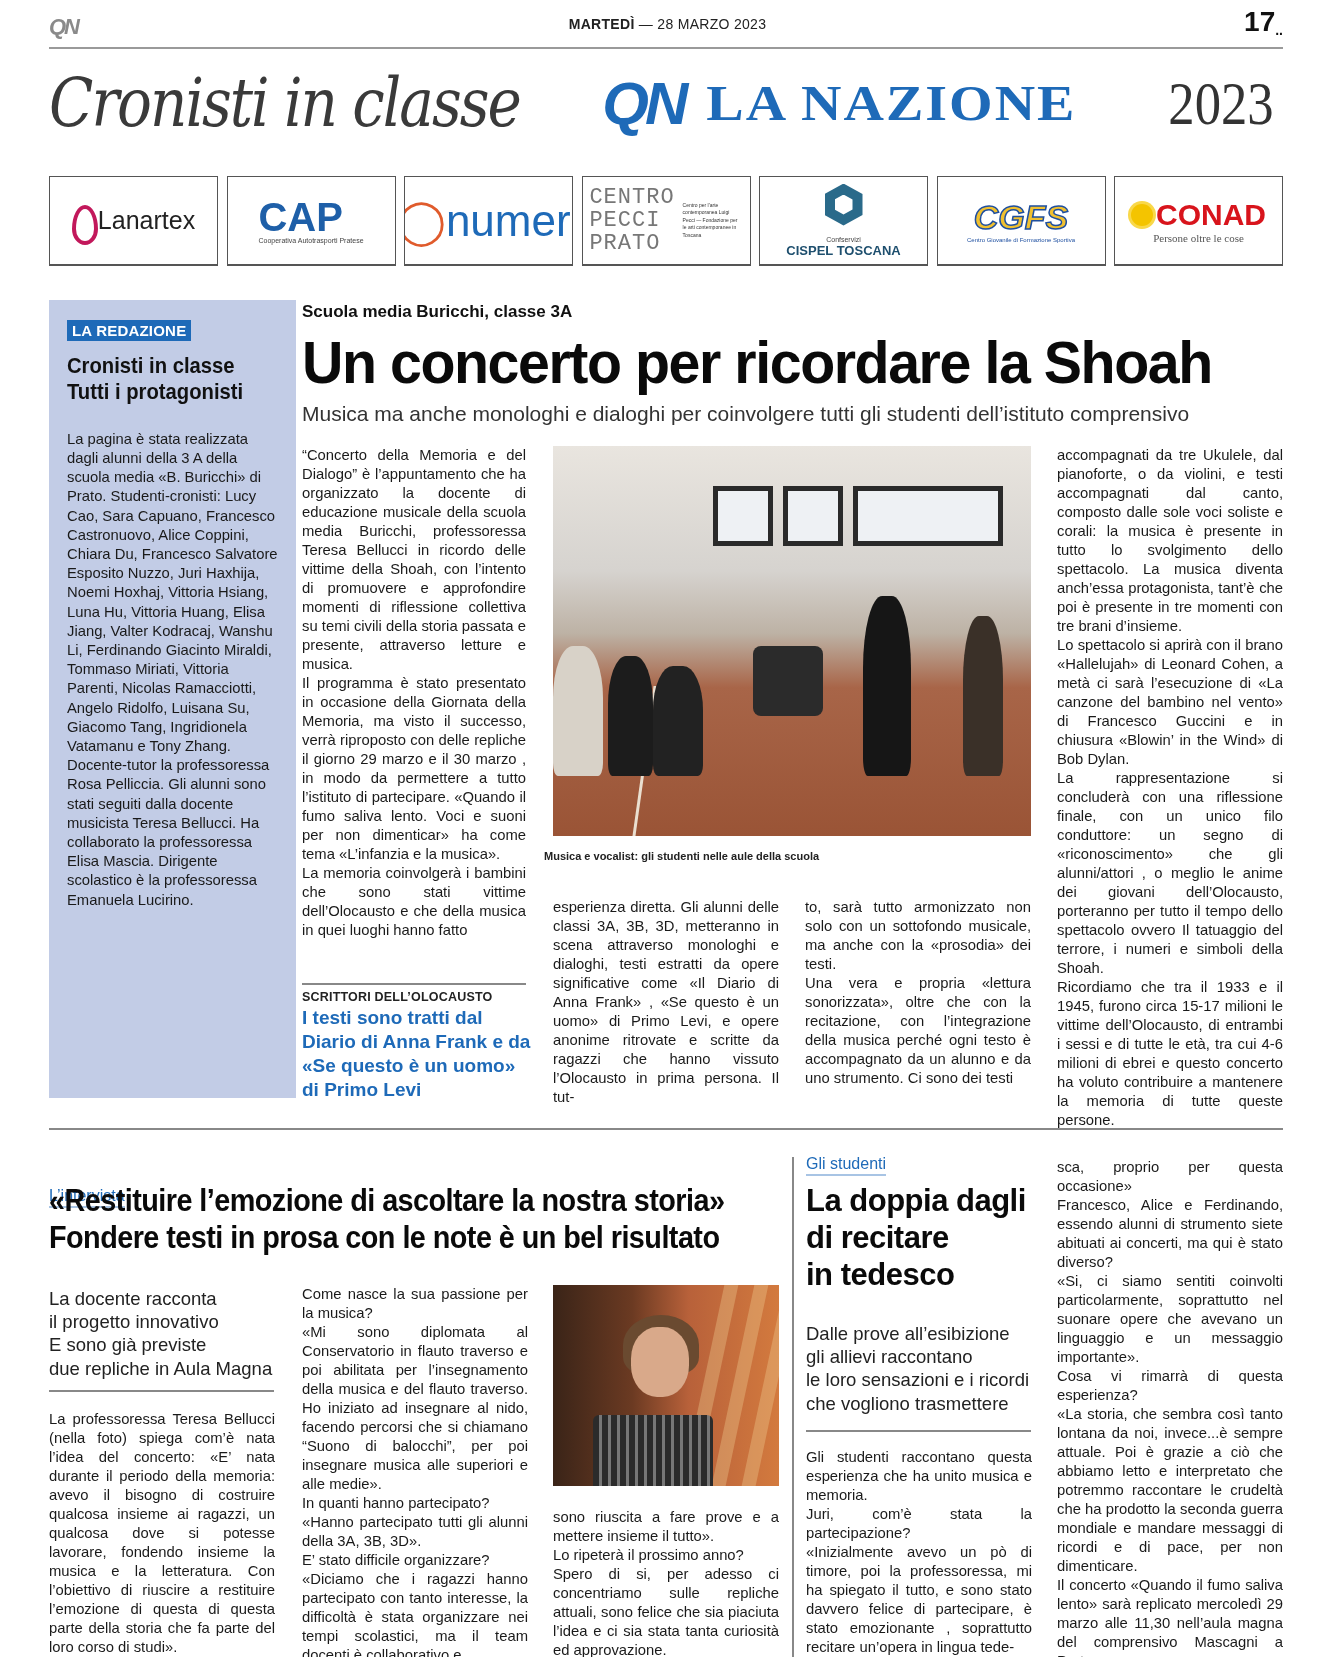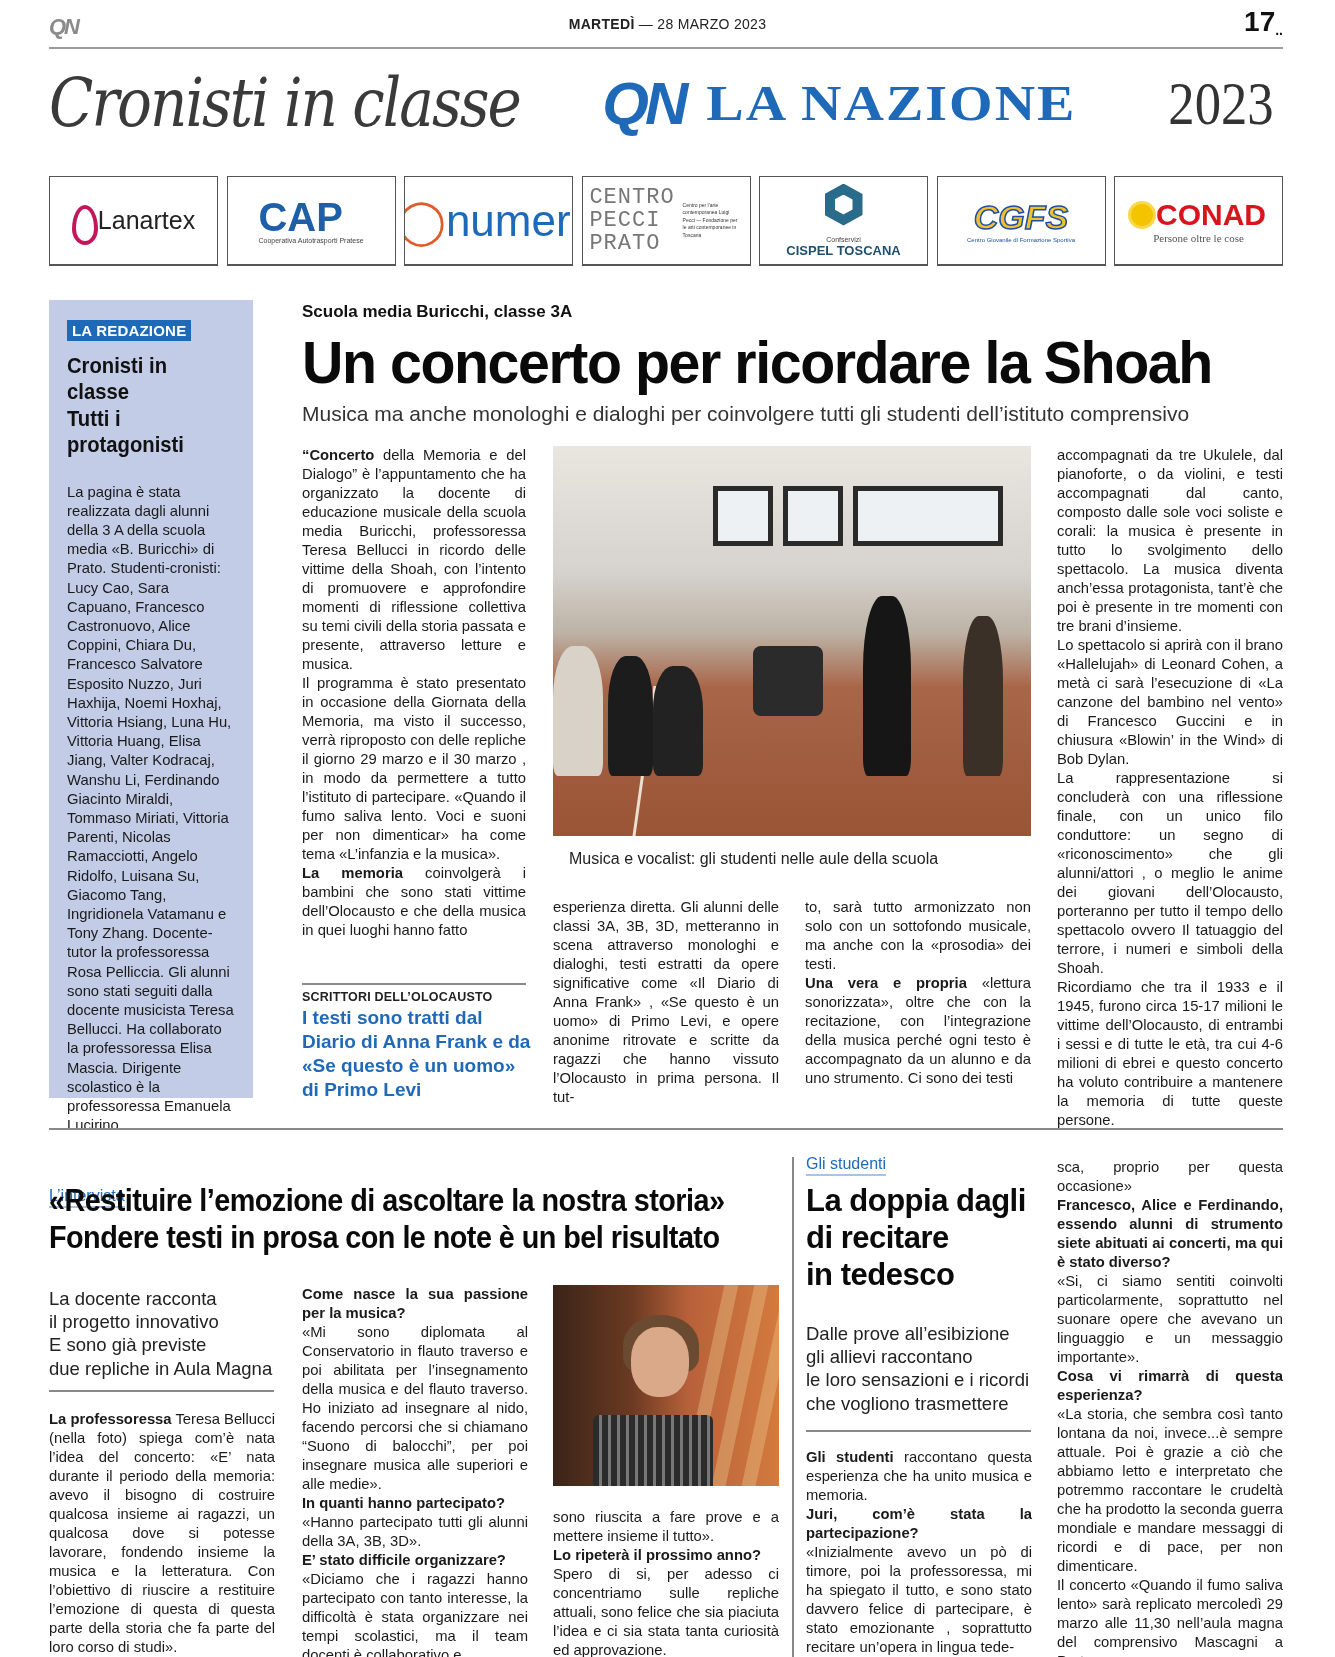--- a/index.html
+++ b/index.html
@@ -40,42 +40,42 @@
   .sp-cispel .t2 { font-size: 13px; color: #1e4f6e; font-weight: 700; }
   .sp-cgfs .logo { font-size: 34px; font-weight: 900; color: #f0c030; -webkit-text-stroke: 1.5px #1e4fa0; font-style: italic; }
   .sp-cgfs .sub { font-size: 6px; color: #1e4fa0; }
   .sp-conad { flex-direction: column; }
   .sp-conad .row { display: flex; align-items: center; gap: 3px; }
   .sp-conad .flower { width: 22px; height: 22px; border-radius: 50%; background: #f4c400; box-shadow: 0 0 0 3px #f9d84a; }
   .sp-conad .name { font-size: 30px; font-weight: 900; color: #d8141c; }
   .sp-conad .tag { font-family: "Liberation Serif", serif; font-size: 11px; color: #555; }
 
   
-  .sidebar { left: 49px; top: 300px; width: 204px; height: 798px; background: #c2cce6; padding: 20px 18px 0 18px; }
+  .sidebar { left: 49px; top: 300px; width: 247px; height: 798px; background: #c2cce6; padding: 20px 18px 0 18px; }
   .sidebar .kicker { display: inline-block; background: #1e6ab8; color: #fff; font-weight: 900; font-size: 15px; padding: 2px 5px; letter-spacing: .2px; }
   .sidebar .head { font-weight: 900; font-size: 22px; line-height: 1.2; margin-top: 12px; color: #111; transform: scaleX(0.92); transform-origin: left; }
   .sidebar .body { font-size: 14.8px; line-height: 19.2px; margin-top: 24px; color: #1a1a1a; }
 
   
   .kicker-main { left: 302px; top: 302px; font-size: 17px; font-weight: 700; color: #111; }
   .title-main { left: 302px; top: 328px; width: 980px; font-size: 60px; font-weight: 900; letter-spacing: -1.5px; color: #0a0a0a; transform: scaleX(0.955); transform-origin: left; white-space: nowrap; }
   .subtitle-main { left: 302px; top: 402px; font-size: 21px; color: #333; white-space: nowrap; }
 
   .col { font-size: 14.8px; line-height: 19px; color: #1a1a1a; text-align: justify; hyphens: manual; }
-  .col b { font-weight: 700; }
+  .col b { font-weight: 400; }
   .col1 { left: 302px; top: 446px; width: 224px; }
   .col3a { left: 553px; top: 898px; width: 226px; }
   .col3b { left: 805px; top: 898px; width: 226px; }
   .col4 { left: 1057px; top: 446px; width: 226px; }
 
   .photo { left: 553px; top: 446px; width: 478px; height: 390px; background: linear-gradient(180deg, #e9e5df 0%, #d6d3cf 32%, #bdb2a5 48%, #a86548 62%, #9a5436 100%); overflow: hidden; }
   .photo .win { position: absolute; top: 40px; width: 60px; height: 60px; border: 5px solid #2a2a2a; background: #eef1f4; }
   .photo .person { position: absolute; bottom: 60px; border-radius: 40% 40% 10% 10%; }
   .photo .floorline { position: absolute; left: 90px; top: 240px; width: 3px; height: 150px; background: #eadfd0; transform: skewX(-8deg); }
-  .caption { left: 569px; top: 850px; font-size: 16px; font-weight: 400; color: #222; }
+  .caption { left: 544px; top: 850px; font-size: 11px; font-weight: 700; color: #222; }
 
   .box-rule { left: 302px; top: 983px; width: 224px; height: 2px; background: #888; }
   .box-kicker { left: 302px; top: 990px; font-size: 12.5px; font-weight: 900; color: #222; letter-spacing: .2px; }
   .box-head { left: 302px; top: 1006px; width: 230px; font-size: 19px; line-height: 24px; font-weight: 900; color: #1e6ab8; }
 
   .rule-mid { left: 49px; top: 1128px; width: 1234px; height: 2px; background: #888; }
 
   
   .tag-link { font-size: 16px; color: #1e6ab8; border-bottom: 2px solid #a8c4e4; padding-bottom: 1px; }
   .tag-int { left: 49px; top: 1155px; margin-top: 32px; }

